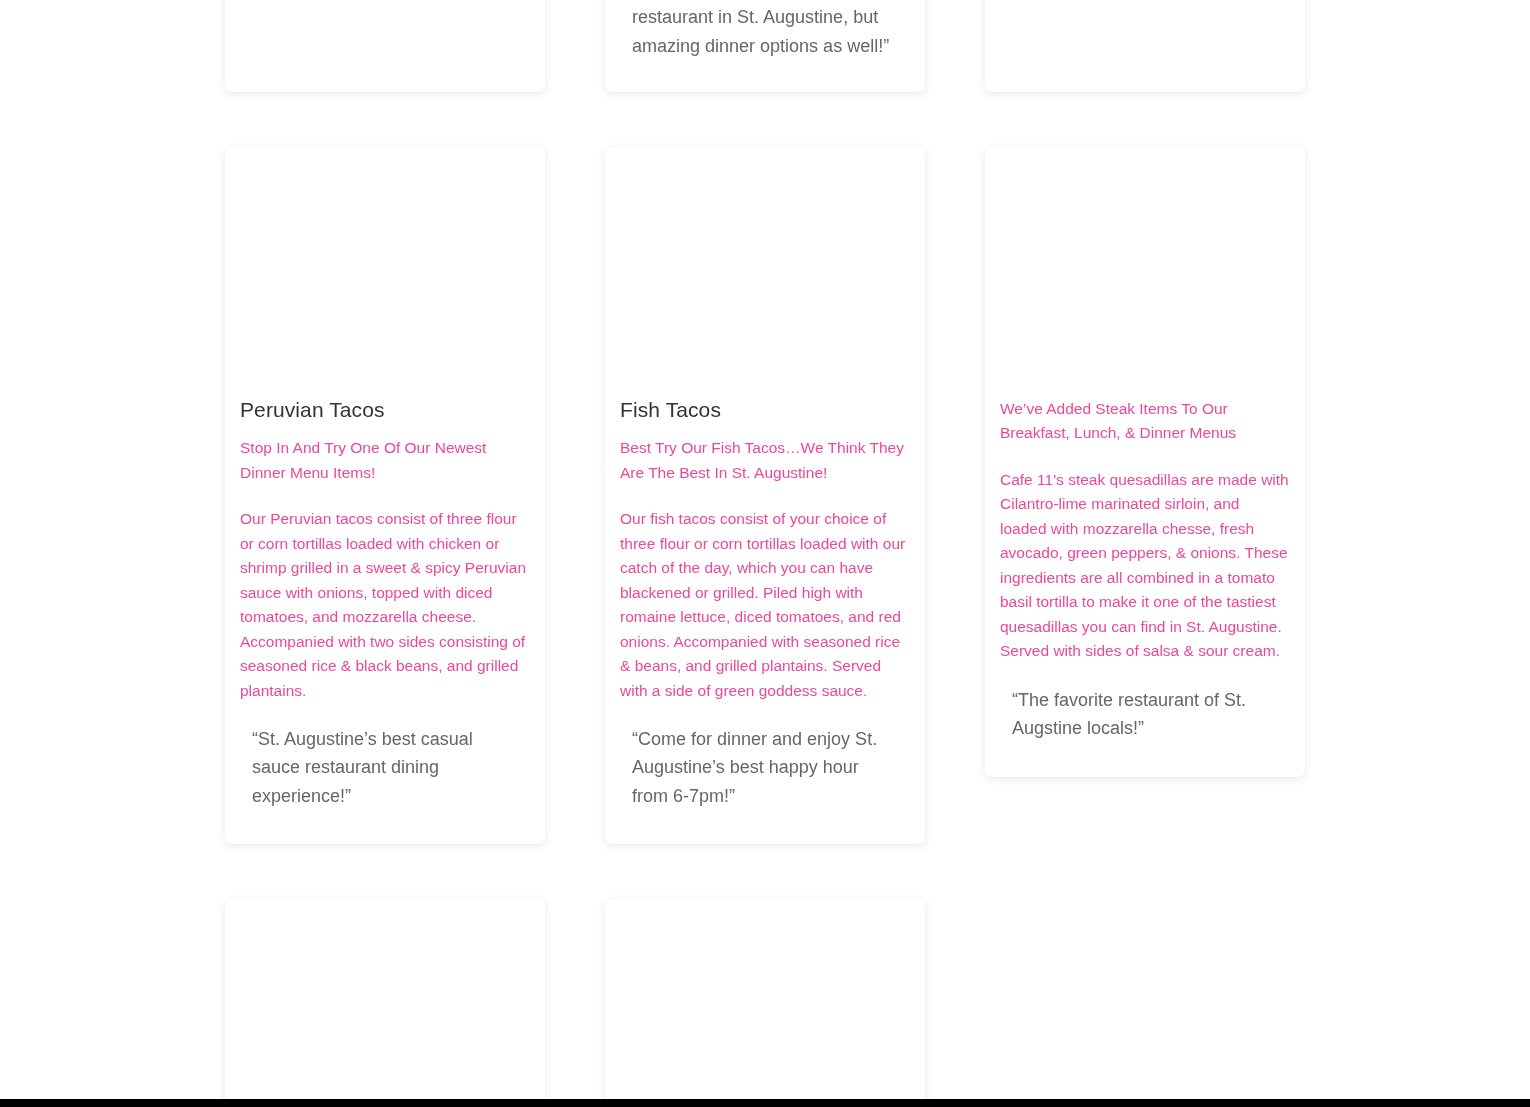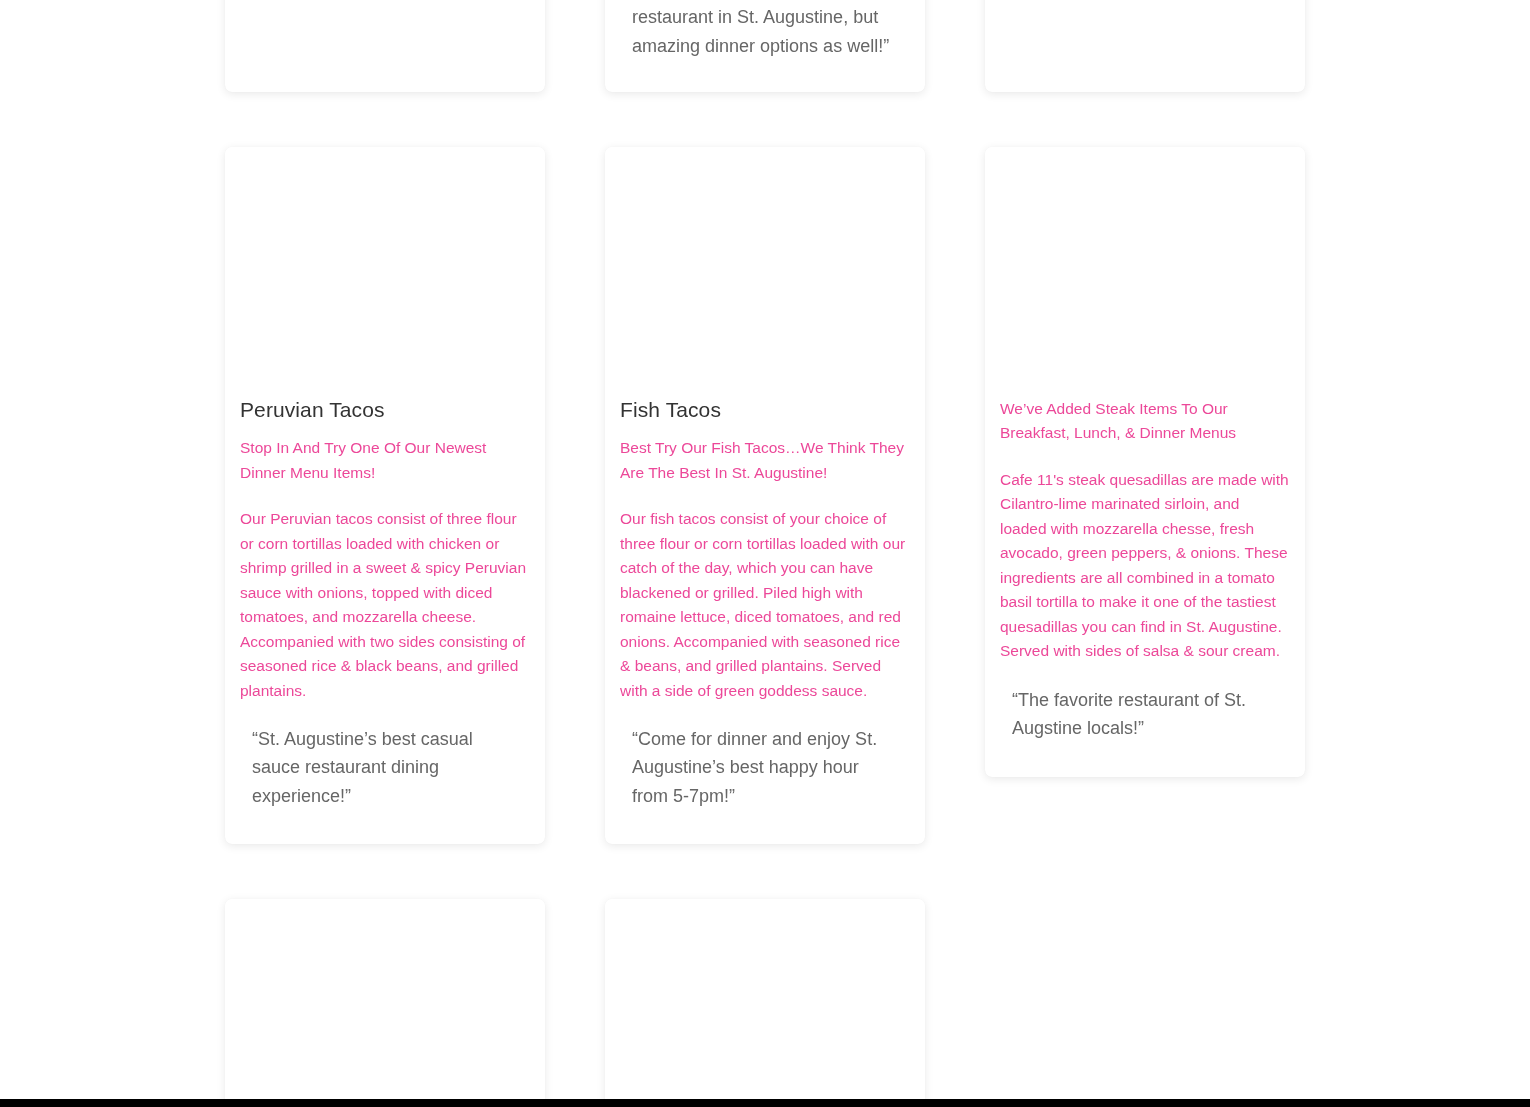--- a/index.html
+++ b/index.html
@@ -149,21 +149,21 @@
           <p class="card-quote">“St. Augustine’s best casual sauce restaurant dining experience!”</p>
         </div>
       </div>
 
       <div class="card">
         <div class="card-media"></div>
         <div class="card-body">
           <h2 class="card-title">Fish Tacos</h2>
           <p class="card-lead">Best Try Our Fish Tacos…We Think They Are The Best In St. Augustine!</p>
           <p class="card-desc">Our fish tacos consist of your choice of three flour or corn tortillas loaded with our catch of the day, which you can have blackened or grilled. Piled high with romaine lettuce, diced tomatoes, and red onions. Accompanied with seasoned rice &amp; beans, and grilled plantains. Served with a side of green goddess sauce.</p>
-          <p class="card-quote">“Come for dinner and enjoy St. Augustine’s best happy hour from 5-7pm!”</p>
+          <p class="card-quote">“Come for dinner and enjoy St. Augustine’s best happy hour from 6-7pm!”</p>
         </div>
       </div>
 
       <div class="card">
         <div class="card-media"></div>
         <div class="card-body">
           <p class="card-lead">We’ve Added Steak Items To Our Breakfast, Lunch, &amp; Dinner Menus</p>
           <p class="card-desc">Cafe 11's steak quesadillas are made with Cilantro-lime marinated sirloin, and loaded with mozzarella chesse, fresh avocado, green peppers, &amp; onions. These ingredients are all combined in a tomato basil tortilla to make it one of the tastiest quesadillas you can find in St. Augustine. Served with sides of salsa &amp; sour cream.</p>
           <p class="card-quote">“The favorite restaurant of St. Augstine locals!”</p>
         </div>

